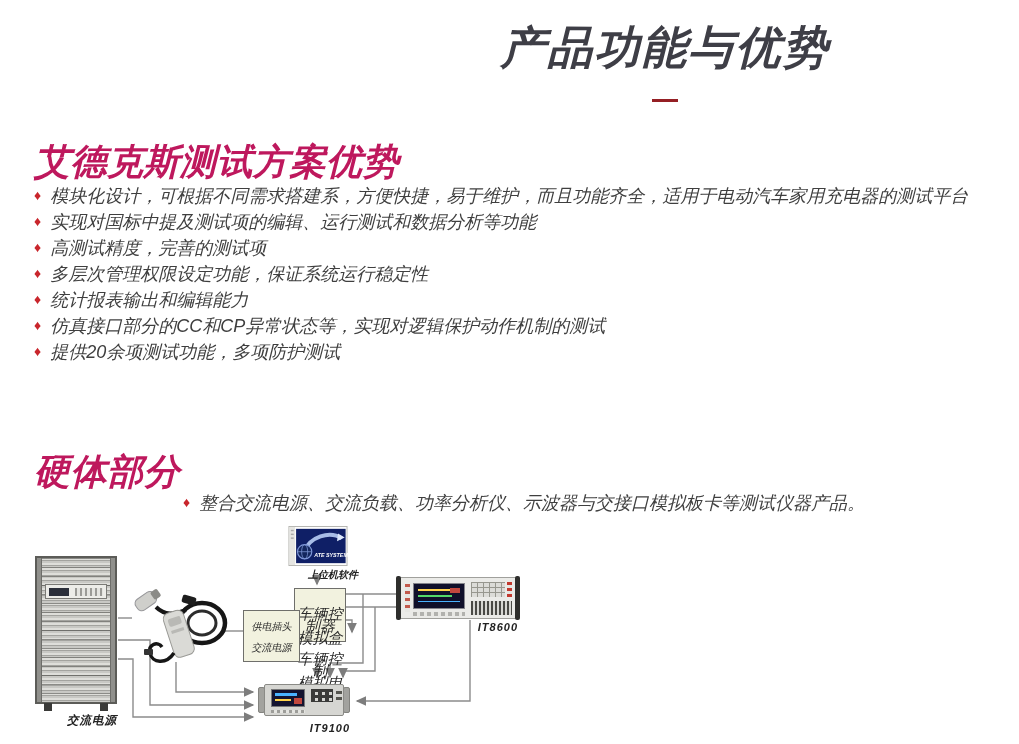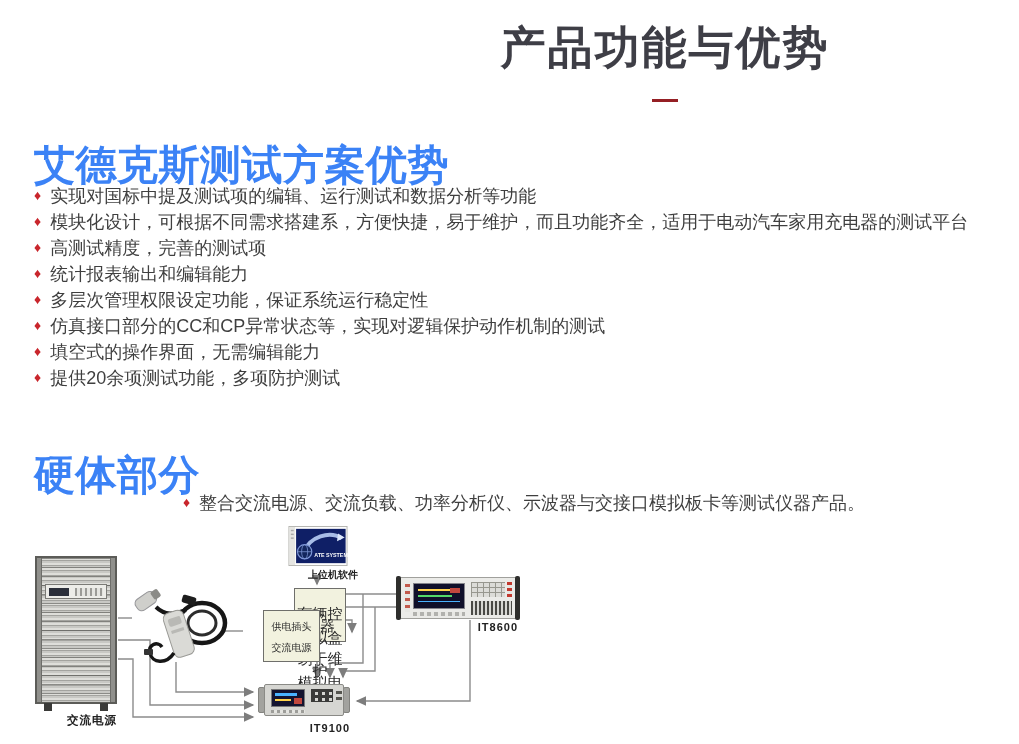--- a/index.html
+++ b/index.html
@@ -1,28 +1,28 @@
 <!DOCTYPE html>
 <html><head>
 <meta charset="utf-8">
 <style>
   * { margin:0; padding:0; box-sizing:border-box; }
   html,body { background:#ffffff; }
   body { font-family:"Liberation Sans","DejaVu Sans",sans-serif; }
-  .page { position:relative; width:1019px; height:744px; background:#fff; overflow:hidden; }
+  .page { position:relative; width:1019px; height:744px; background:#fff; overflow:hidden;font-style:italic; }
 
   
   .page-title { position:absolute; left:665px; top:18px; transform:translateX(-50%);
     font-size:45px; font-weight:700; color:#3e3e46; letter-spacing:2px; white-space:nowrap; }
   .title-underline { position:absolute; left:665px; top:99px; transform:translateX(-50%);
     width:26px; height:3px; background:#951f24; }
 
   
-  .sec-heading { position:absolute; left:34px; font-size:41px; font-weight:700;
-    color:#3b82f6; letter-spacing:0.5px; white-space:nowrap; }
+  .sec-heading { position:absolute; left:34px; font-size:36px; font-weight:700;
+    color:#be185d; letter-spacing:0.5px; white-space:nowrap; }
   .sec-heading.h1 { top:138px; }
   .sec-heading.h2 { top:448px;text-align:center; }
   ul.bullets { position:absolute; left:34px; list-style:none; width:980px; }
   ul.bullets.b1 { top:183px; }
   ul.bullets.b2 { top:490px;text-align:center; }
   ul.bullets li { height:26px; line-height:26px; font-size:18px; color:#3f3f3f; white-space:nowrap; }
   .dm { color:#c9262c; font-size:14px; margin-right:9px; position:relative; top:-2px; }
 
   
   .wires { position:absolute; left:0; top:0; width:1019px; height:744px; pointer-events:none; }
@@ -41,21 +41,21 @@
     background:#ecece8; border:1px solid #7a7a76; }
   .rack .module .scr { position:absolute; left:3px; top:3px; width:20px; height:8px; background:#2b2f3a; }
   .rack .module .keys { position:absolute; right:3px; top:3px; width:28px; height:8px;
     background:repeating-linear-gradient(90deg,#9a9a96 0 2px,#e4e4e0 2px 5px); }
   .rack .foot { position:absolute; bottom:-9px; width:8px; height:8px; background:#3a3a38; }
   .rack .foot.fl { left:7px; } .rack .foot.fr { right:7px; }
   .rack-label { left:35px; top:713px; width:82px; font-size:11.5px; }
 
   
   .dbox { position:absolute; background:#f2f2df; border:1px solid #6f6f6b; text-align:center; color:#2a2a2a; }
-  .box-plug { left:243px; top:610px; width:57px; height:52px; font-size:10px; line-height:21px; padding-top:5px; z-index:3;margin-left:20px; }
+  .box-plug { left:243px; top:610px; width:57px; height:52px; font-size:10px; line-height:21px; padding-top:5px; z-index:3; }
   .box-ctrl { left:294px; top:588px; width:52px; height:54px; font-size:15px; line-height:12px; padding-top:19px; z-index:2; }
   .box-ctrl .gap { height:9px; }
 
   
   .sw { position:absolute; left:287px; top:526px; width:62px; height:40px; }
   .sw-label { left:278px; top:568px; width:80px; font-size:10px; letter-spacing:0; }
 
   
   .it8600 { position:absolute; left:398px; top:577px; width:120px; height:42px;
     background:#ebebe8; border:1px solid #a0a09c; border-radius:2px; }
@@ -104,27 +104,26 @@
 </head>
 <body>
 
 <div class="page">
 
   <div class="page-title">产品功能与优势</div>
   <div class="title-underline"></div>
 
   <div class="sec-heading h1">艾德克斯测试方案优势</div>
   <ul class="bullets b1">
+    <li><span class="dm">♦</span><span>模块化设计，可根据不同需求搭建系，方便快捷，易于维护，而且功能齐全，适用于电动汽车家用充电器的测试平台</span></li>
     <li><span class="dm">♦</span><span>实现对国标中提及测试项的编辑、运行测试和数据分析等功能</span></li>
-    <li><span class="dm">♦</span><span>模块化设计，可根据不同需求搭建系，方便快捷，易于维护，而且功能齐全，适用于电动汽车家用充电器的测试平台</span></li>
     <li><span class="dm">♦</span><span>高测试精度，完善的测试项</span></li>
+    <li><span class="dm">♦</span><span>多层次管理权限设定功能，保证系统运行稳定性</span></li>
     <li><span class="dm">♦</span><span>统计报表输出和编辑能力</span></li>
-    <li><span class="dm">♦</span><span>多层次管理权限设定功能，保证系统运行稳定性</span></li>
     <li><span class="dm">♦</span><span>仿真接口部分的CC和CP异常状态等，实现对逻辑保护动作机制的测试</span></li>
-    <li><span class="dm">♦</span><span>填空式的操作界面，无需编辑能力</span></li>
     <li><span class="dm">♦</span><span>提供20余项测试功能，多项防护测试</span></li>
   </ul>
 
   <div class="sec-heading h2">硬体部分</div>
   <ul class="bullets b2">
     <li><span class="dm">♦</span><span>整合交流电源、交流负载、功率分析仪、示波器与交接口模拟板卡等测试仪器产品。</span></li>
   </ul>
 
   <svg class="wires" viewBox="0 0 1019 744">
     <defs>
@@ -197,21 +196,21 @@
 
   <div class="dbox box-plug">
     <div>供电插头</div>
     <div>交流电源</div>
   </div>
 
   <div class="dbox box-ctrl">
     <div>车辆控制器</div>
     <div>模拟盒</div>
     <div class="gap"></div>
-    <div>易于维护</div>
+    <div>车辆控制</div>
     <div>模拟电路</div>
   </div>
 
   <div class="it8600">
     <div class="hd l"></div>
     <div class="hd r"></div>
     <div class="leftcol"></div>
     <div class="scr">
       <i class="t1"></i>
       <i class="t2"></i>

